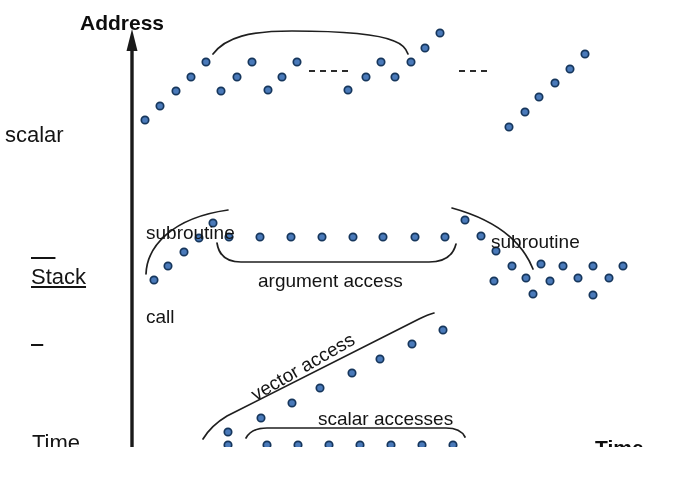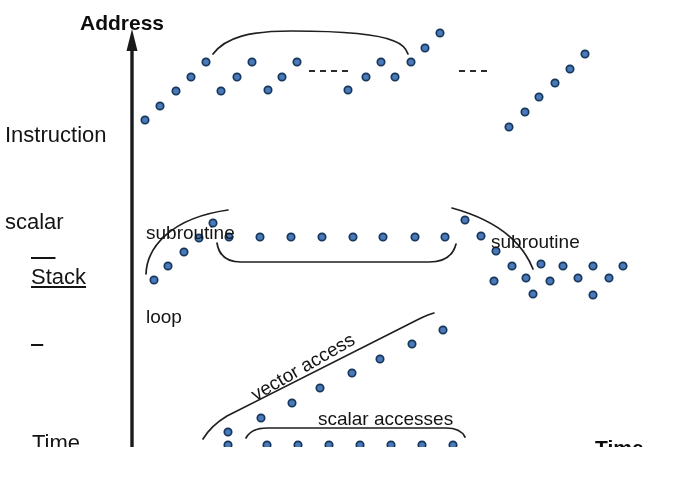--- a/index.html
+++ b/index.html
@@ -127,34 +127,34 @@
         <circle cx="391" cy="445" r="3.7" fill="#4a7aba" stroke="#16365c" stroke-width="1.7"></circle>
         <circle cx="422" cy="445" r="3.7" fill="#4a7aba" stroke="#16365c" stroke-width="1.7"></circle>
         <circle cx="453" cy="445" r="3.7" fill="#4a7aba" stroke="#16365c" stroke-width="1.7"></circle>
       </g>
   </svg>
 
   <div class="lbl axis-title lbl-address">Address</div>
   <div class="lbl axis-title lbl-time">Time</div>
 
   <div class="lbl row-label lbl-instruction">
-    <div>Instruction</div>
     <div>scalar</div>
   </div>
   <div class="lbl row-label lbl-stack">
     <div>Stack</div>
   </div>
   <div class="lbl row-label lbl-data">
     <div>Time</div>
     
   </div>
 
   <div class="lbl ann lbl-subcall">
     <div>subroutine</div>
-    <div>loop</div>
+    <div>call</div>
   </div>
   <div class="lbl ann lbl-subreturn">
     <div>subroutine</div>
   </div>
+  <div class="lbl ann lbl-argument">argument access</div>
   <div class="lbl ann lbl-vector">vector access</div>
   <div class="lbl ann lbl-scalar">scalar accesses</div>
 
 </div>
 
 </body></html>

